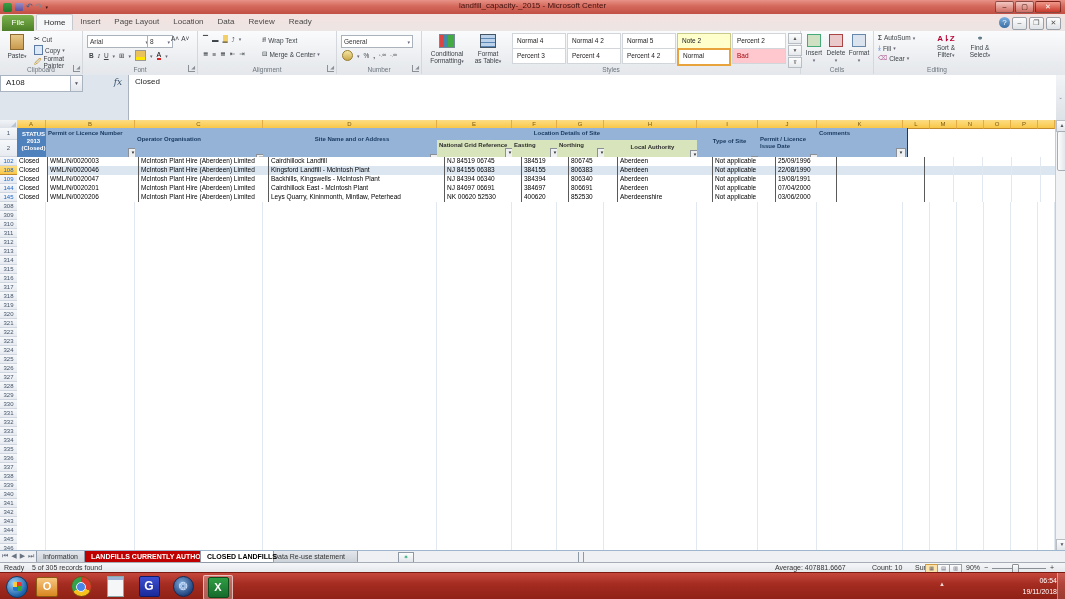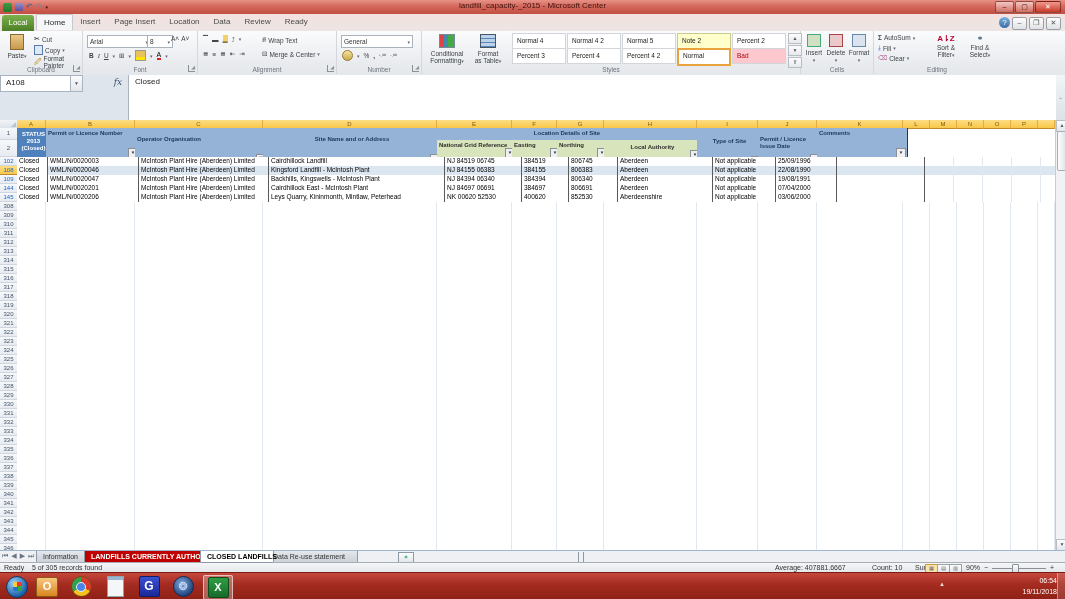--- a/index.html
+++ b/index.html
@@ -152,25 +152,25 @@
   </div>
   <div class="abs nosel" id="title-text">landfill_capacity-_2015 - Microsoft Center</div>
   <div class="abs winbtns">
     <div class="wbtn">‒</div>
     <div class="wbtn">▢</div>
     <div class="wbtn close">✕</div>
   </div>
 </div>
 
 <div class="abs" id="tabrow">
-  <div class="abs ftab">Local</div>
+  <div class="abs ftab">File</div>
   <div id="rtabs" class="abs" style="left:36px;top:0;height:17px;display:flex;">
       <div class="rtab active">Home</div>
       <div class="rtab">Insert</div>
-      <div class="rtab">Page Insert</div>
+      <div class="rtab">Page Layout</div>
       <div class="rtab">Location</div>
       <div class="rtab">Data</div>
       <div class="rtab">Review</div>
       <div class="rtab">Ready</div>
     </div>
   <div class="abs tr-ctl" style="right:4px;">
     <div class="hlp">?</div>
     <div class="mini">‒</div>
     <div class="mini">❐</div>
     <div class="mini">✕</div>

